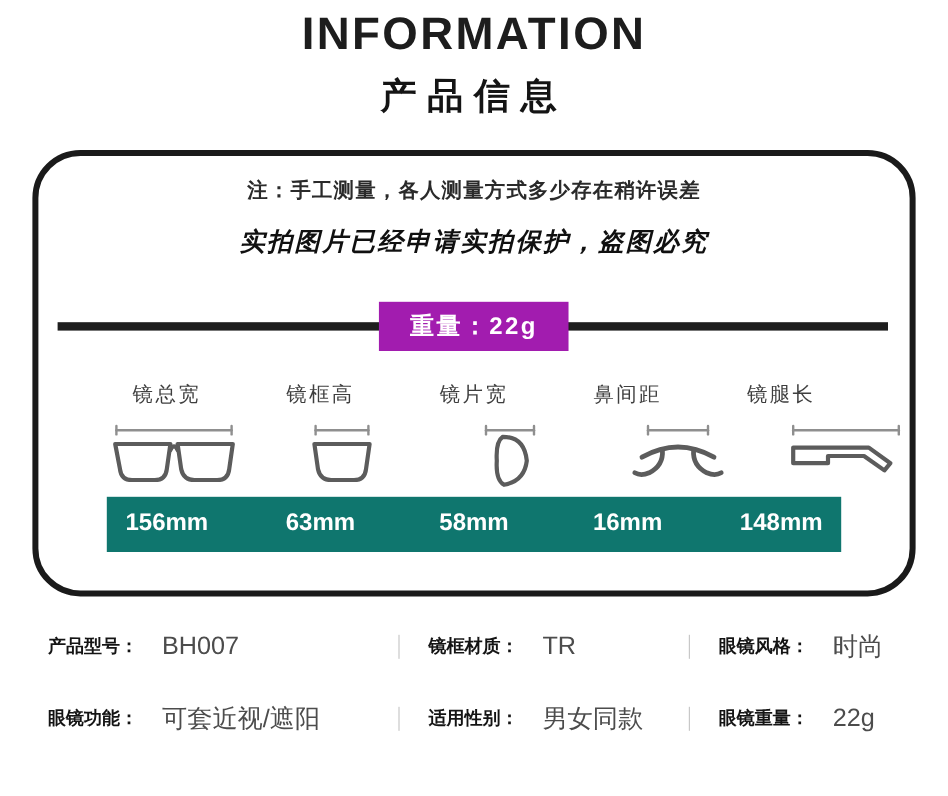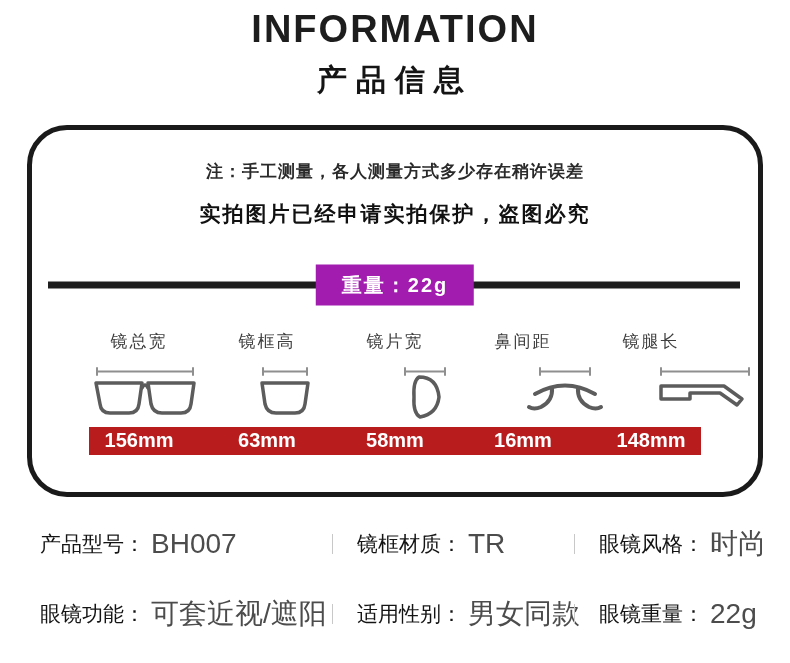--- a/index.html
+++ b/index.html
@@ -6,48 +6,48 @@
   html,body { width:790px; height:663px; background:#ffffff;
     font-family:"Liberation Sans","DejaVu Sans",sans-serif; color:#1b1b1b; overflow:hidden; }
 
   .header { text-align:center; padding-top:8px; }
   .title { font-size:38px; font-weight:800; letter-spacing:2px; color:#1d1d1d; line-height:1.15; }
   .subtitle { font-size:30px; font-weight:700; letter-spacing:9px; color:#141414; margin-top:8px; }
 
   .info-box { width:736px; height:372px; margin:24px auto 0; border:5px solid #1a1a1a;
     border-radius:40px; position:relative; }
 
-  .notice1 { text-align:center; margin-top:30px; font-size:17px; font-weight:700;
+  .notice1 { text-align:center; margin-top:17px; font-size:17px; font-weight:700;
     color:#2a2a2a; letter-spacing:1px; }
   .notice2 { text-align:center; margin-top:17px; font-size:21px; font-weight:700;
-    color:#101010; letter-spacing:2px; }
+    color:#101010; letter-spacing:2px;font-style:italic; }
 
   .weight-row { position:relative; margin-top:38px; height:38px; }
   .weight-line { position:absolute; left:16px; right:18px; top:50%; height:7px;
     transform:translateY(-50%); background:#1e1e1e; }
   .weight-badge { position:absolute; left:50%; top:50%; transform:translate(-50%,-50%);
     background:#a21caf; color:#ffffff; font-size:20px; font-weight:700;
     letter-spacing:2px; padding:7px 26px; white-space:nowrap; }
 
   .grid5 { width:612px; margin:0 auto; display:grid; grid-template-columns:repeat(5,1fr);gap:28px; }
   .labels-row { margin-top:26px; }
   .m-label { text-align:center; font-size:17px; color:#3e3e3e; letter-spacing:2px; }
   .icons-row { margin-top:6px; }
   .icon-cell { display:flex; justify-content:center; align-items:flex-end; height:60px; }
-  .values-bar { margin-top:8px; background:#b91c1c; height:28px; align-items:center; }
+  .values-bar { margin-top:8px; background:#0f766e; height:46px; align-items:center; }
   .m-value { text-align:center; color:#ffffff; font-size:20px; font-weight:700; }
 
   .specs { width:730px; margin:28px auto 0; }
   .spec-row { display:grid; grid-template-columns:292px 242px 1fr; align-items:center; }
   .spec-row + .spec-row { margin-top:32px; }
   .spec-cell { display:flex; align-items:center; padding-left:10px; white-space:nowrap; }
   .spec-cell.sep::before { content:""; width:1px; height:20px; background:#c8c8c8;
     margin-right:24px; flex:none; }
-  .spec-label { font-size:21px; font-weight:400; color:#141414; }
-  .spec-value { font-size:28px; color:#4c4c4c; margin-left:6px; }
+  .spec-label { font-size:15px; font-weight:700; color:#141414; }
+  .spec-value { font-size:21px; color:#4c4c4c; margin-left:20px; }
 
   svg { display:block; }
 </style>
 </head>
 <body>
 
 <div class="header">
   <div class="title">INFORMATION</div>
   <div class="subtitle">产品信息</div>
 </div>

